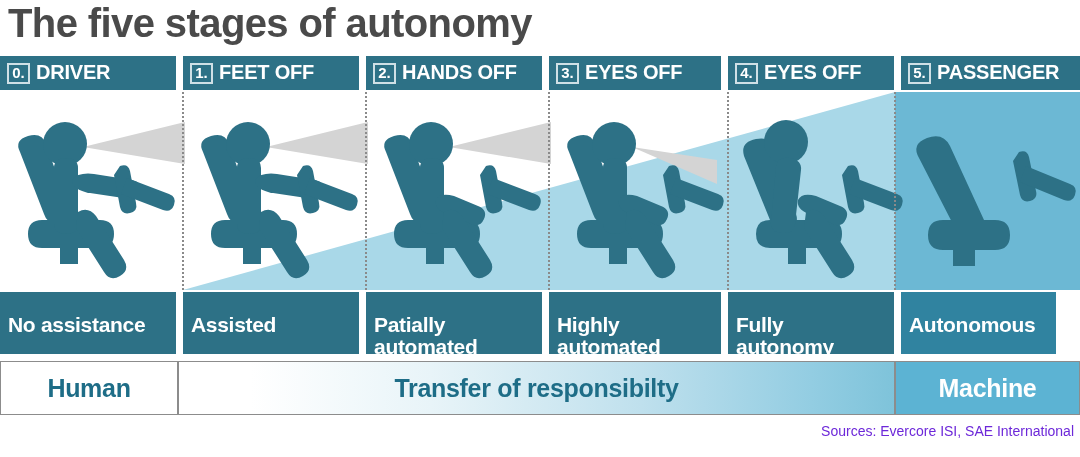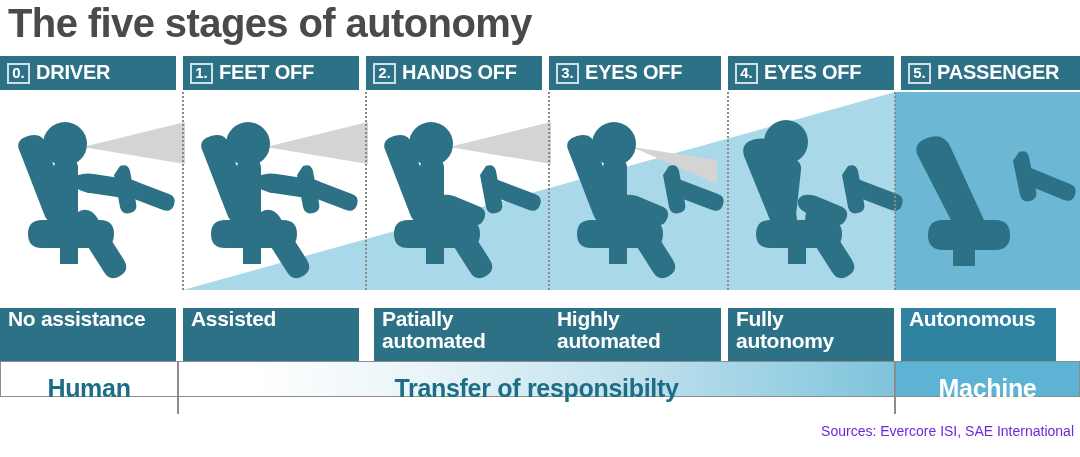--- a/index.html
+++ b/index.html
@@ -37,32 +37,32 @@
   
   .band{position:absolute;left:0;top:92px;width:1080px;height:198px;background:#fff;overflow:hidden;}
   .wedge{position:absolute;left:0;top:0;width:1080px;height:198px;}
   .panel5-fill{position:absolute;left:895px;top:0;width:185px;height:198px;background:#6cb8d4;}
   .fig{position:absolute;top:0;height:198px;width:185px;}
   .divider{position:absolute;top:0;width:0;height:198px;border-left:2px dotted #8a8a8a;}
 
   
   .desc-row{position:absolute;left:0;top:292px;width:1080px;height:62px;}
   .desc-cell{
-    position:absolute;top:16px;height:62px;background:#2d7186;
-    box-sizing:border-box;padding:0 0 0 8px;
+    position:absolute;top:0;height:62px;background:#2d7186;
+    box-sizing:border-box;padding:22px 0 0 8px;
   }
   .desc-cell.alt{background:#3083a0;}
   .desc-text{
     color:#fff;font-size:21px;font-weight:bold;line-height:1.06;
     letter-spacing:-0.3px;white-space:pre-line;
   }
 
   
   .resp-row{
-    position:absolute;left:0;top:361px;width:1080px;height:36px;
+    position:absolute;left:0;top:361px;width:1080px;height:54px;
     border:1px solid #8c8c8c;box-sizing:border-box;
     background:linear-gradient(to right,#ffffff 0px,#ffffff 250px,#e8f4f8 430px,#bfe0ed 640px,#93cde2 810px,#7ec3da 895px,#5cb3d3 895px,#5cb3d3 1080px);
   }
   .resp-seg{position:absolute;top:0;height:52px;display:flex;align-items:center;justify-content:center;}
   .resp-label{font-size:25px;font-weight:bold;letter-spacing:-0.3px;white-space:nowrap;}
   .resp-label.dark{color:#1e6d87;}
   .resp-label.light{color:#ffffff;}
   .resp-sep{position:absolute;top:0;width:0;height:52px;border-left:2px solid #8c8c8c;}
 
   
@@ -210,21 +210,21 @@
     <div class="divider" style="left:894px;"></div>
   </div>
 
   <div class="desc-row">
     <div class="desc-cell" style="left:0px;width:176px;">
       <div class="desc-text">No assistance</div>
     </div>
     <div class="desc-cell" style="left:183px;width:176px;">
       <div class="desc-text">Assisted</div>
     </div>
-    <div class="desc-cell" style="left:366px;width:176px;margin-left:8px;">
+    <div class="desc-cell" style="left:366px;width:176px;">
       <div class="desc-text">Patially
 automated</div>
     </div>
     <div class="desc-cell" style="left:549px;width:172px;">
       <div class="desc-text">Highly
 automated</div>
     </div>
     <div class="desc-cell" style="left:728px;width:166px;">
       <div class="desc-text">Fully
 autonomy</div>

